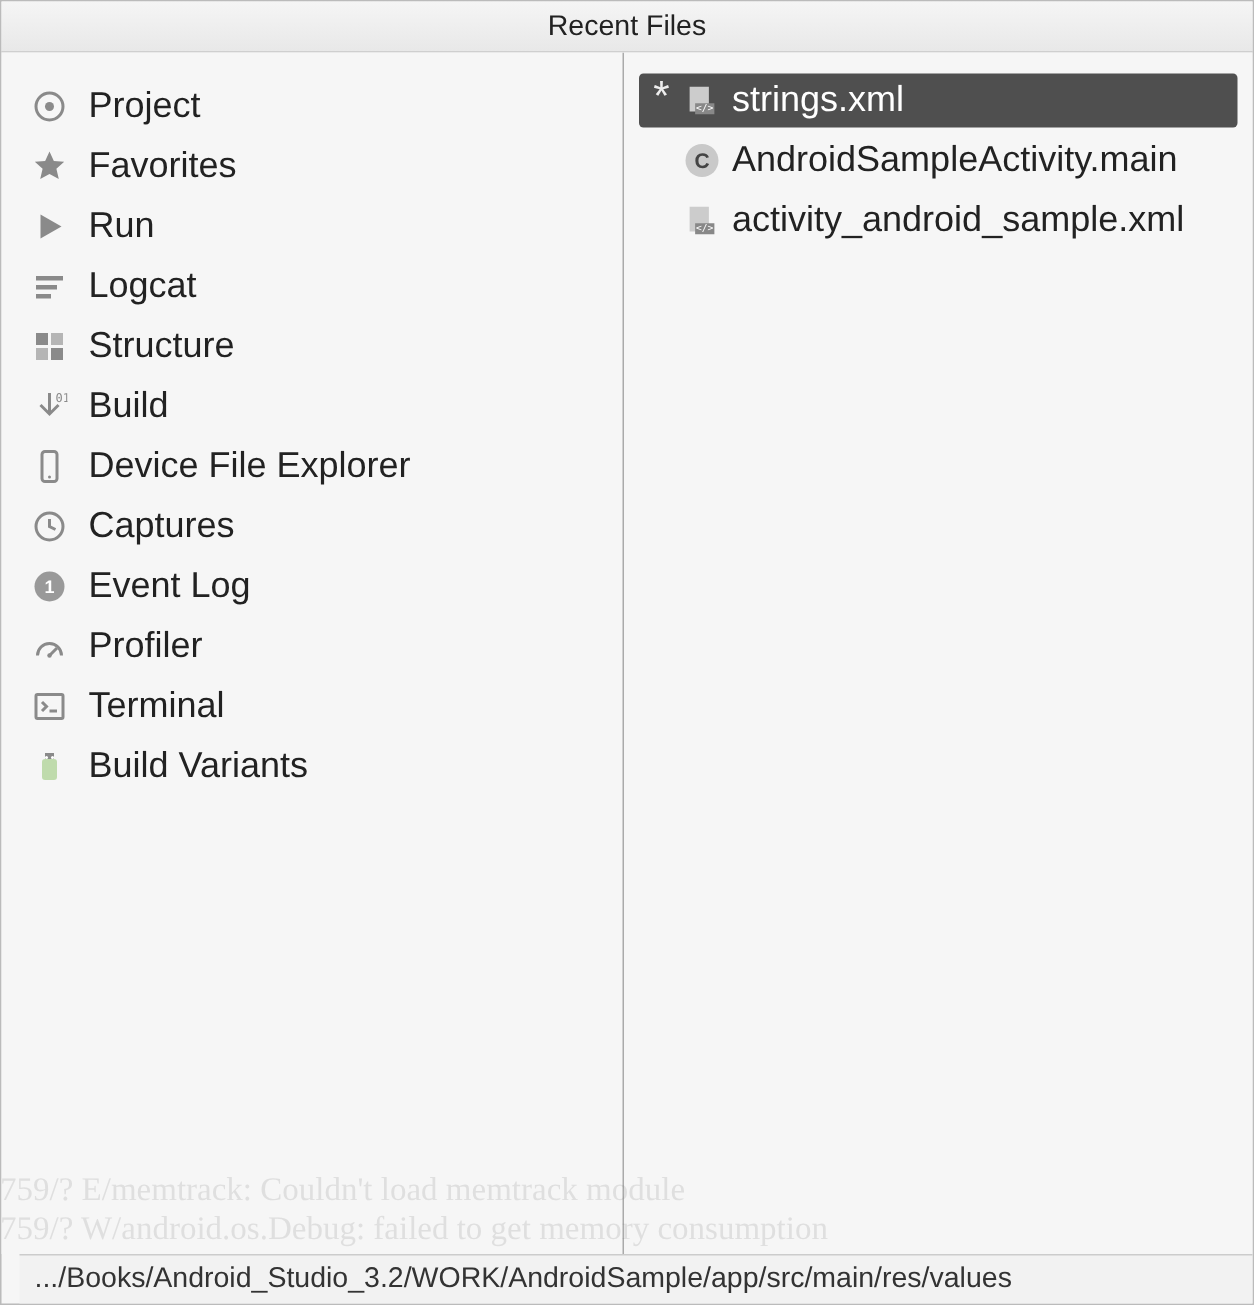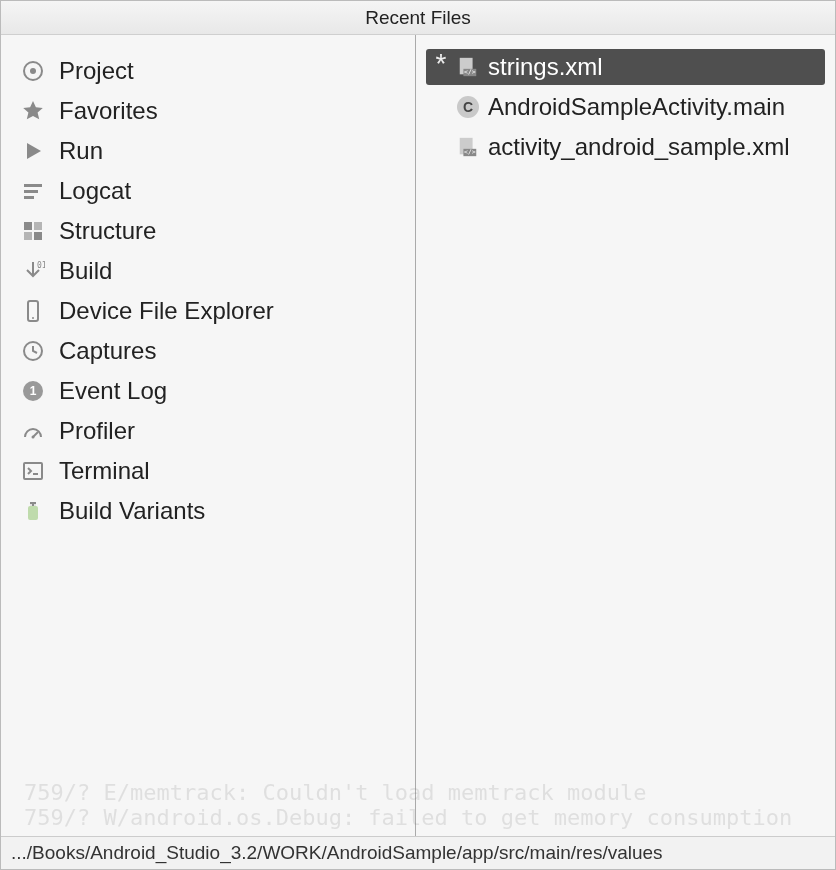--- a/index.html
+++ b/index.html
@@ -106,20 +106,21 @@
       height: 30px;
       border-top: 1px solid #ccc;
       background: #f2f2f2;
       display: flex;
       align-items: center;
       padding: 16px 10px;
       font-size: 19px;
       color: #333;
       white-space: nowrap;
       overflow: hidden;
+      margin-left: 12px;
     }
     .bg-ghost {
       position: absolute;
       left: 0;
       right: 0;
       color: rgba(120,120,120,0.18);
       font-size: 22px;
       white-space: pre;
       pointer-events: none;
       font-family: Menlo, Consolas, monospace;
@@ -286,14 +287,14 @@
           </span>
           <span>activity_android_sample.xml</span>
         </div>
       </div>
   </div>
   <div class="statusbar">
     <span>.../Books/Android_Studio_3.2/WORK/AndroidSample/app/src/main/res/values</span>
   </div>
 </div>
 
-<div class="bg-ghost" style="top:780px;left:24px;">759/? E/memtrack: Couldn't load memtrack module
+<div class="bg-ghost" style="top:780px;left:0;font-family:Liberation Serif, serif;">759/? E/memtrack: Couldn't load memtrack module
 759/? W/android.os.Debug: failed to get memory consumption</div>
 
 </body></html>

